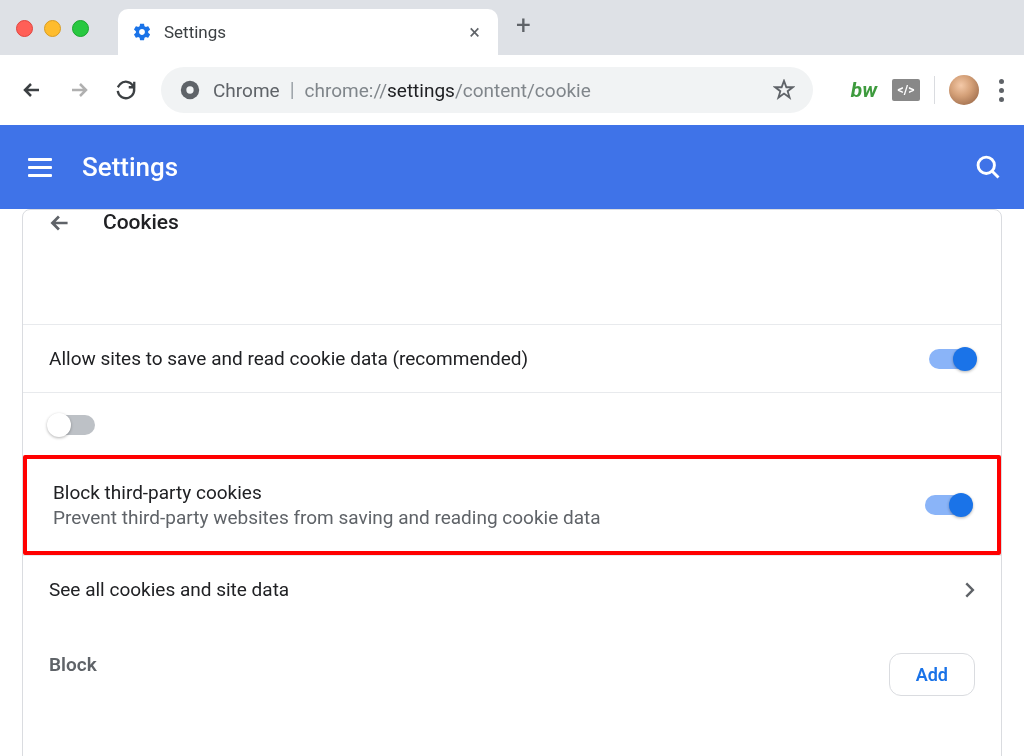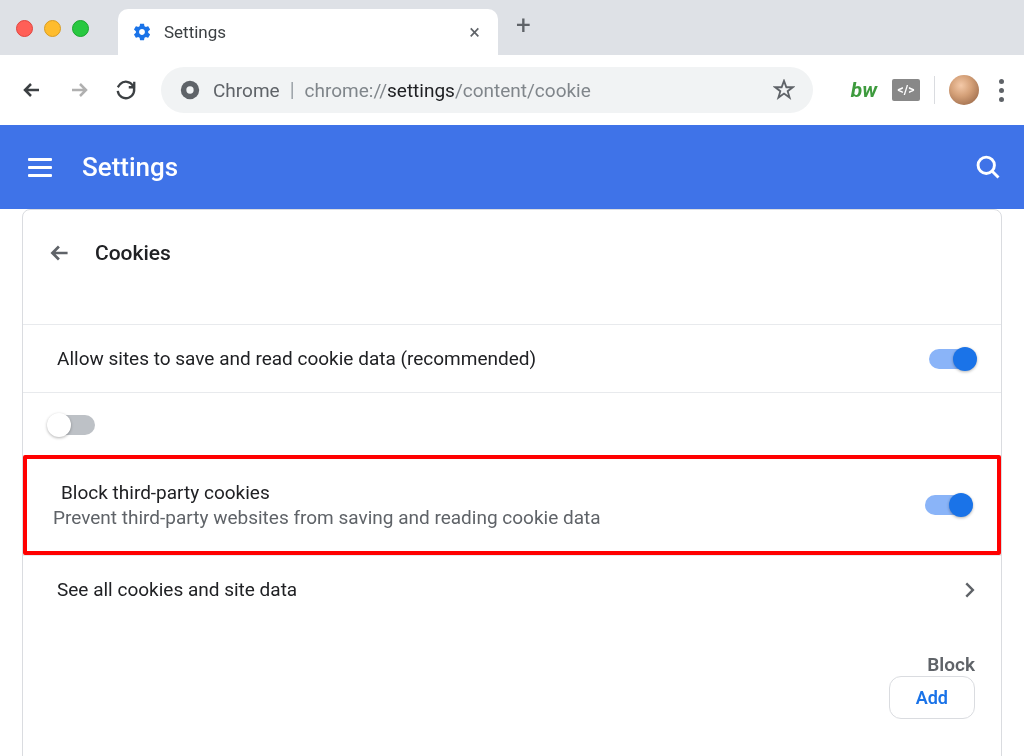--- a/index.html
+++ b/index.html
@@ -45,42 +45,42 @@
 
 .app-header { height: 84px; background: #3f73e8; display: flex; align-items: center; padding: 0 22px; color: #fff; }
 .hamburger { display: flex; flex-direction: column; gap: 5px; margin-right: 24px; cursor: pointer; padding: 6px; }
 .hamburger span { width: 24px; height: 3px; background: #fff; border-radius: 1px; }
 .app-title { font-size: 26px; font-weight: 500; flex: 1; }
 .search-btn { cursor: pointer; }
 
 
 .content-wrap { padding: 0 22px; }
 .card { background: #fff; border: 1px solid #dadce0; border-radius: 8px; min-height: 560px; }
-.card-header { display: flex; align-items: center; height: 86px; padding: 13px 24px; gap: 22px; }
+.card-header { display: flex; align-items: flex-start; height: 86px; padding: 0 24px; gap: 30px; }
 .back-btn { cursor: pointer; }
 .section-title { font-size: 21px; font-weight: 500; color: #202124; }
 
 .setting-row { display: flex; align-items: center; padding: 22px 26px; border-top: 1px solid #e8eaed; }
 .setting-row.first-row { margin-top: 28px; }
 .row-text { flex: 1; }
-.row-label { font-size: 19px; color: #202124; margin-left: 8px; }
+.row-label { font-size: 19px; color: #202124; }
 .row-desc { font-size: 19px; color: #5f6368; margin-top: 2px; }
 
 .toggle { width: 46px; height: 20px; border-radius: 10px; position: relative; cursor: pointer; }
 .toggle.on { background: #8ab4f8; }
 .toggle.off { background: #bdc1c6; }
 .toggle-knob { width: 24px; height: 24px; border-radius: 50%; position: absolute; top: -2px; box-shadow: 0 1px 3px rgba(0,0,0,.3); }
 .toggle.on .toggle-knob { right: -2px; background: #1a73e8; }
 .toggle.off .toggle-knob { left: -2px; background: #fff; }
 
 .highlighted { border: 4px solid #ff0000; border-radius: 2px; margin-top: -2px; }
 
 .chevron-right { margin-left: auto; }
 
-.block-row { display: flex; align-items: flex-end; padding: 30px 26px 10px; flex-direction: column; }
+.block-row { display: flex; align-items: flex-start; padding: 30px 26px 10px; }
 .block-label { font-size: 19px; font-weight: 600; color: #5f6368; flex: 1; }
 .add-btn { border: 1px solid #dadce0; background: #fff; color: #1a73e8; font-size: 18px; font-weight: 600; padding: 10px 26px; border-radius: 12px; cursor: pointer; }
 </style>
 </head>
 <body>
 
 <div class="browser-chrome">
   <div class="tab-strip">
     <div class="traffic-lights">
       <div class="tl-dot tl-red"></div>

